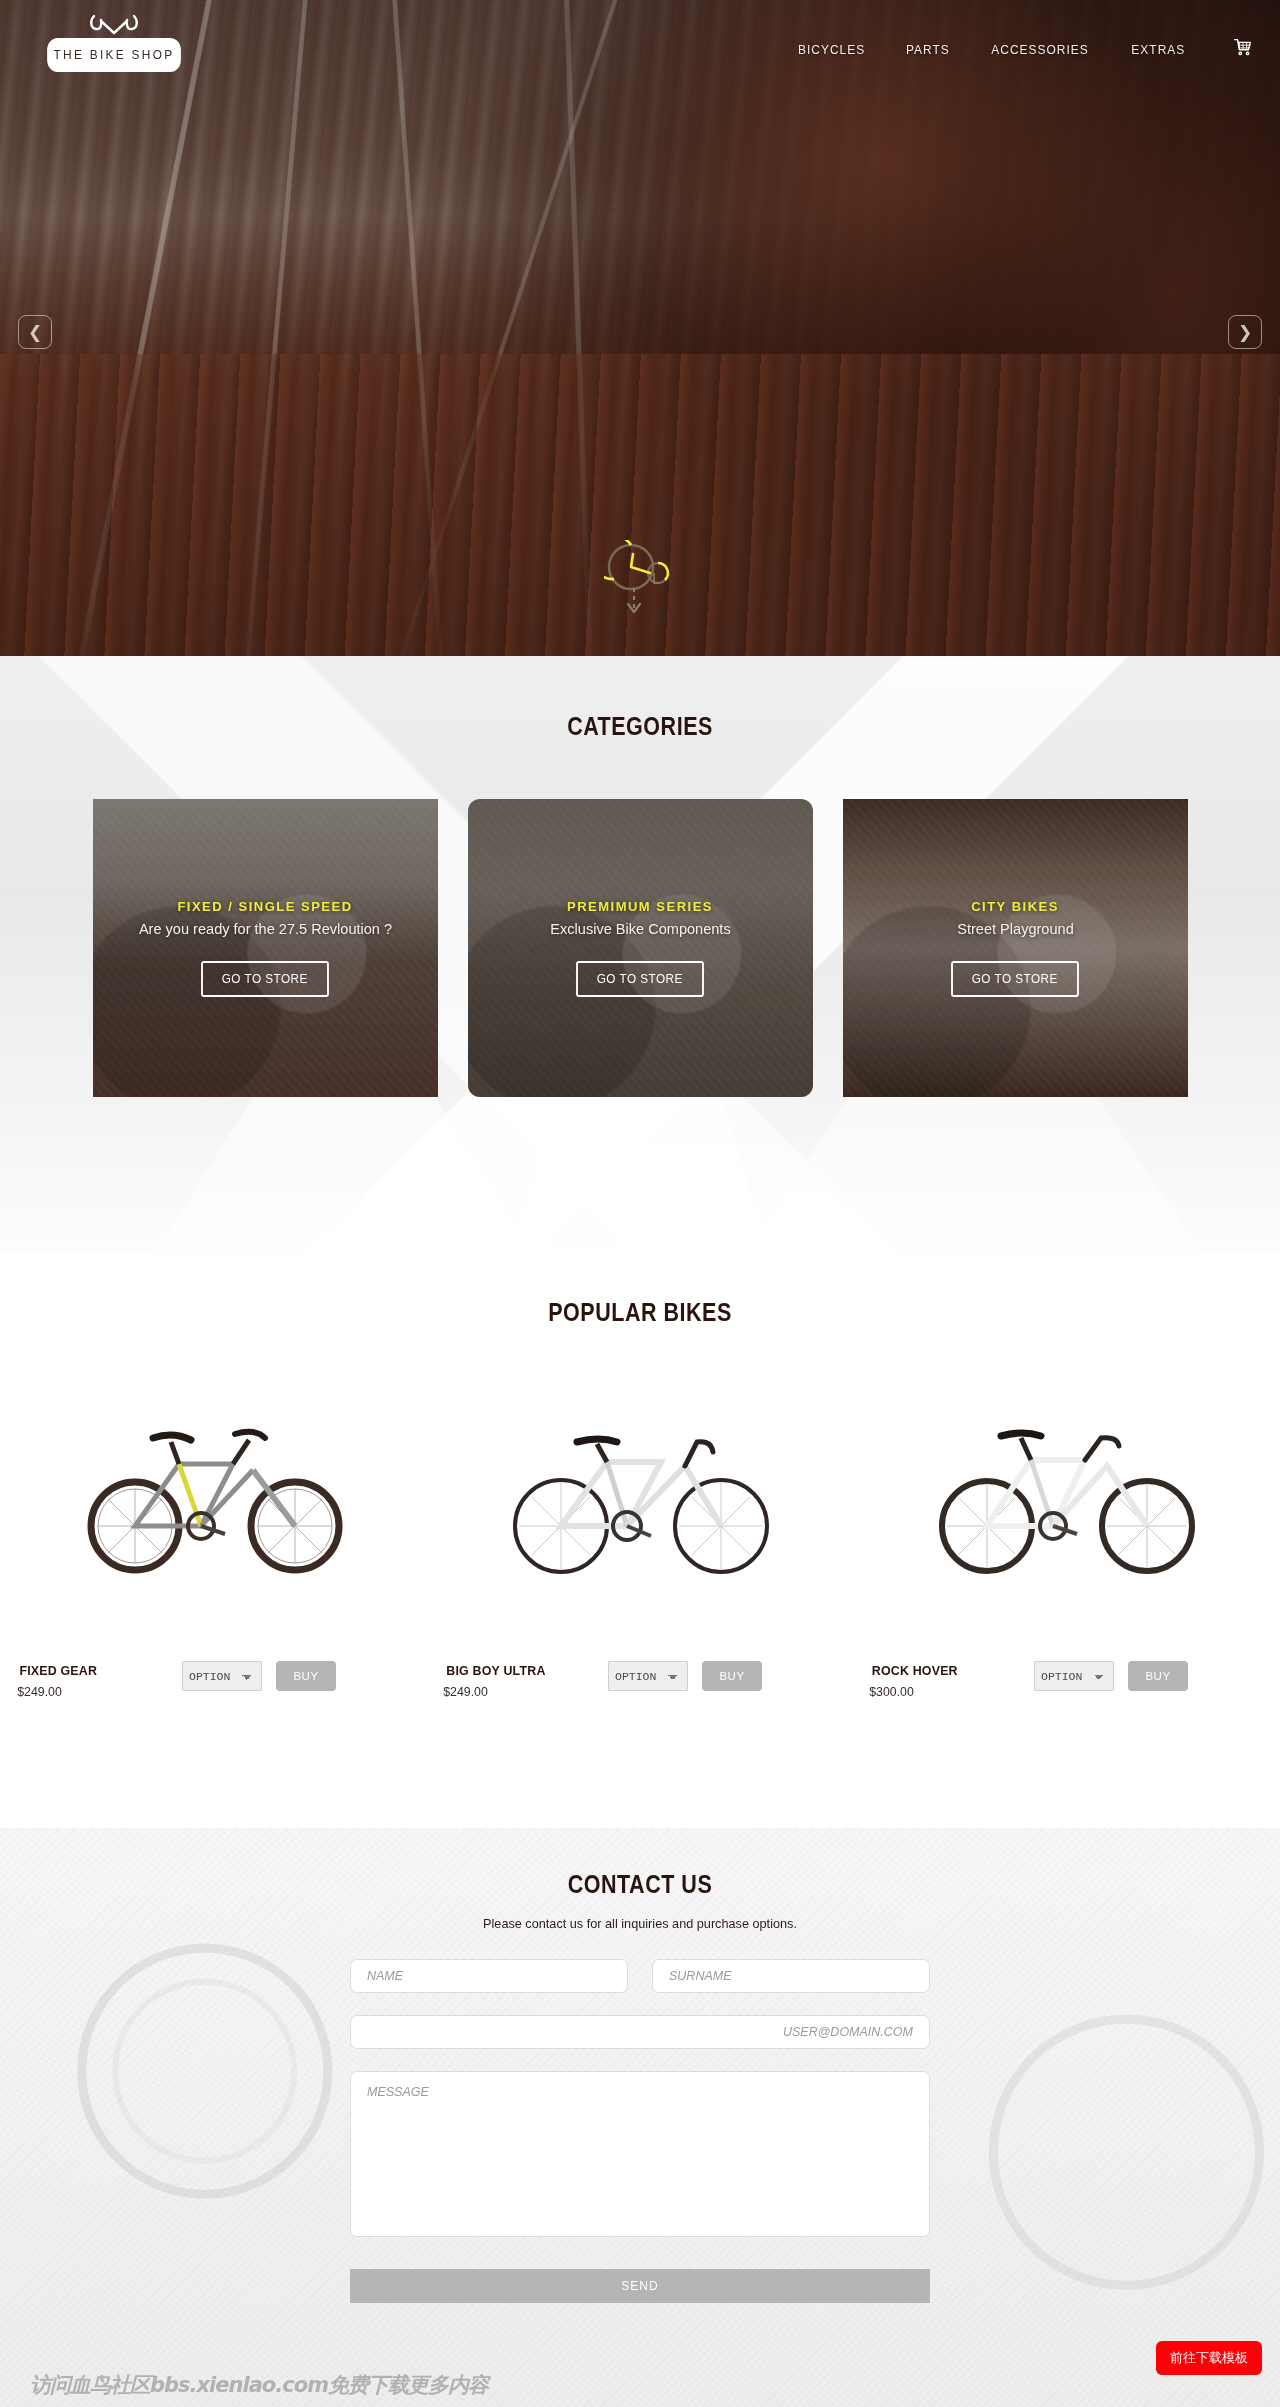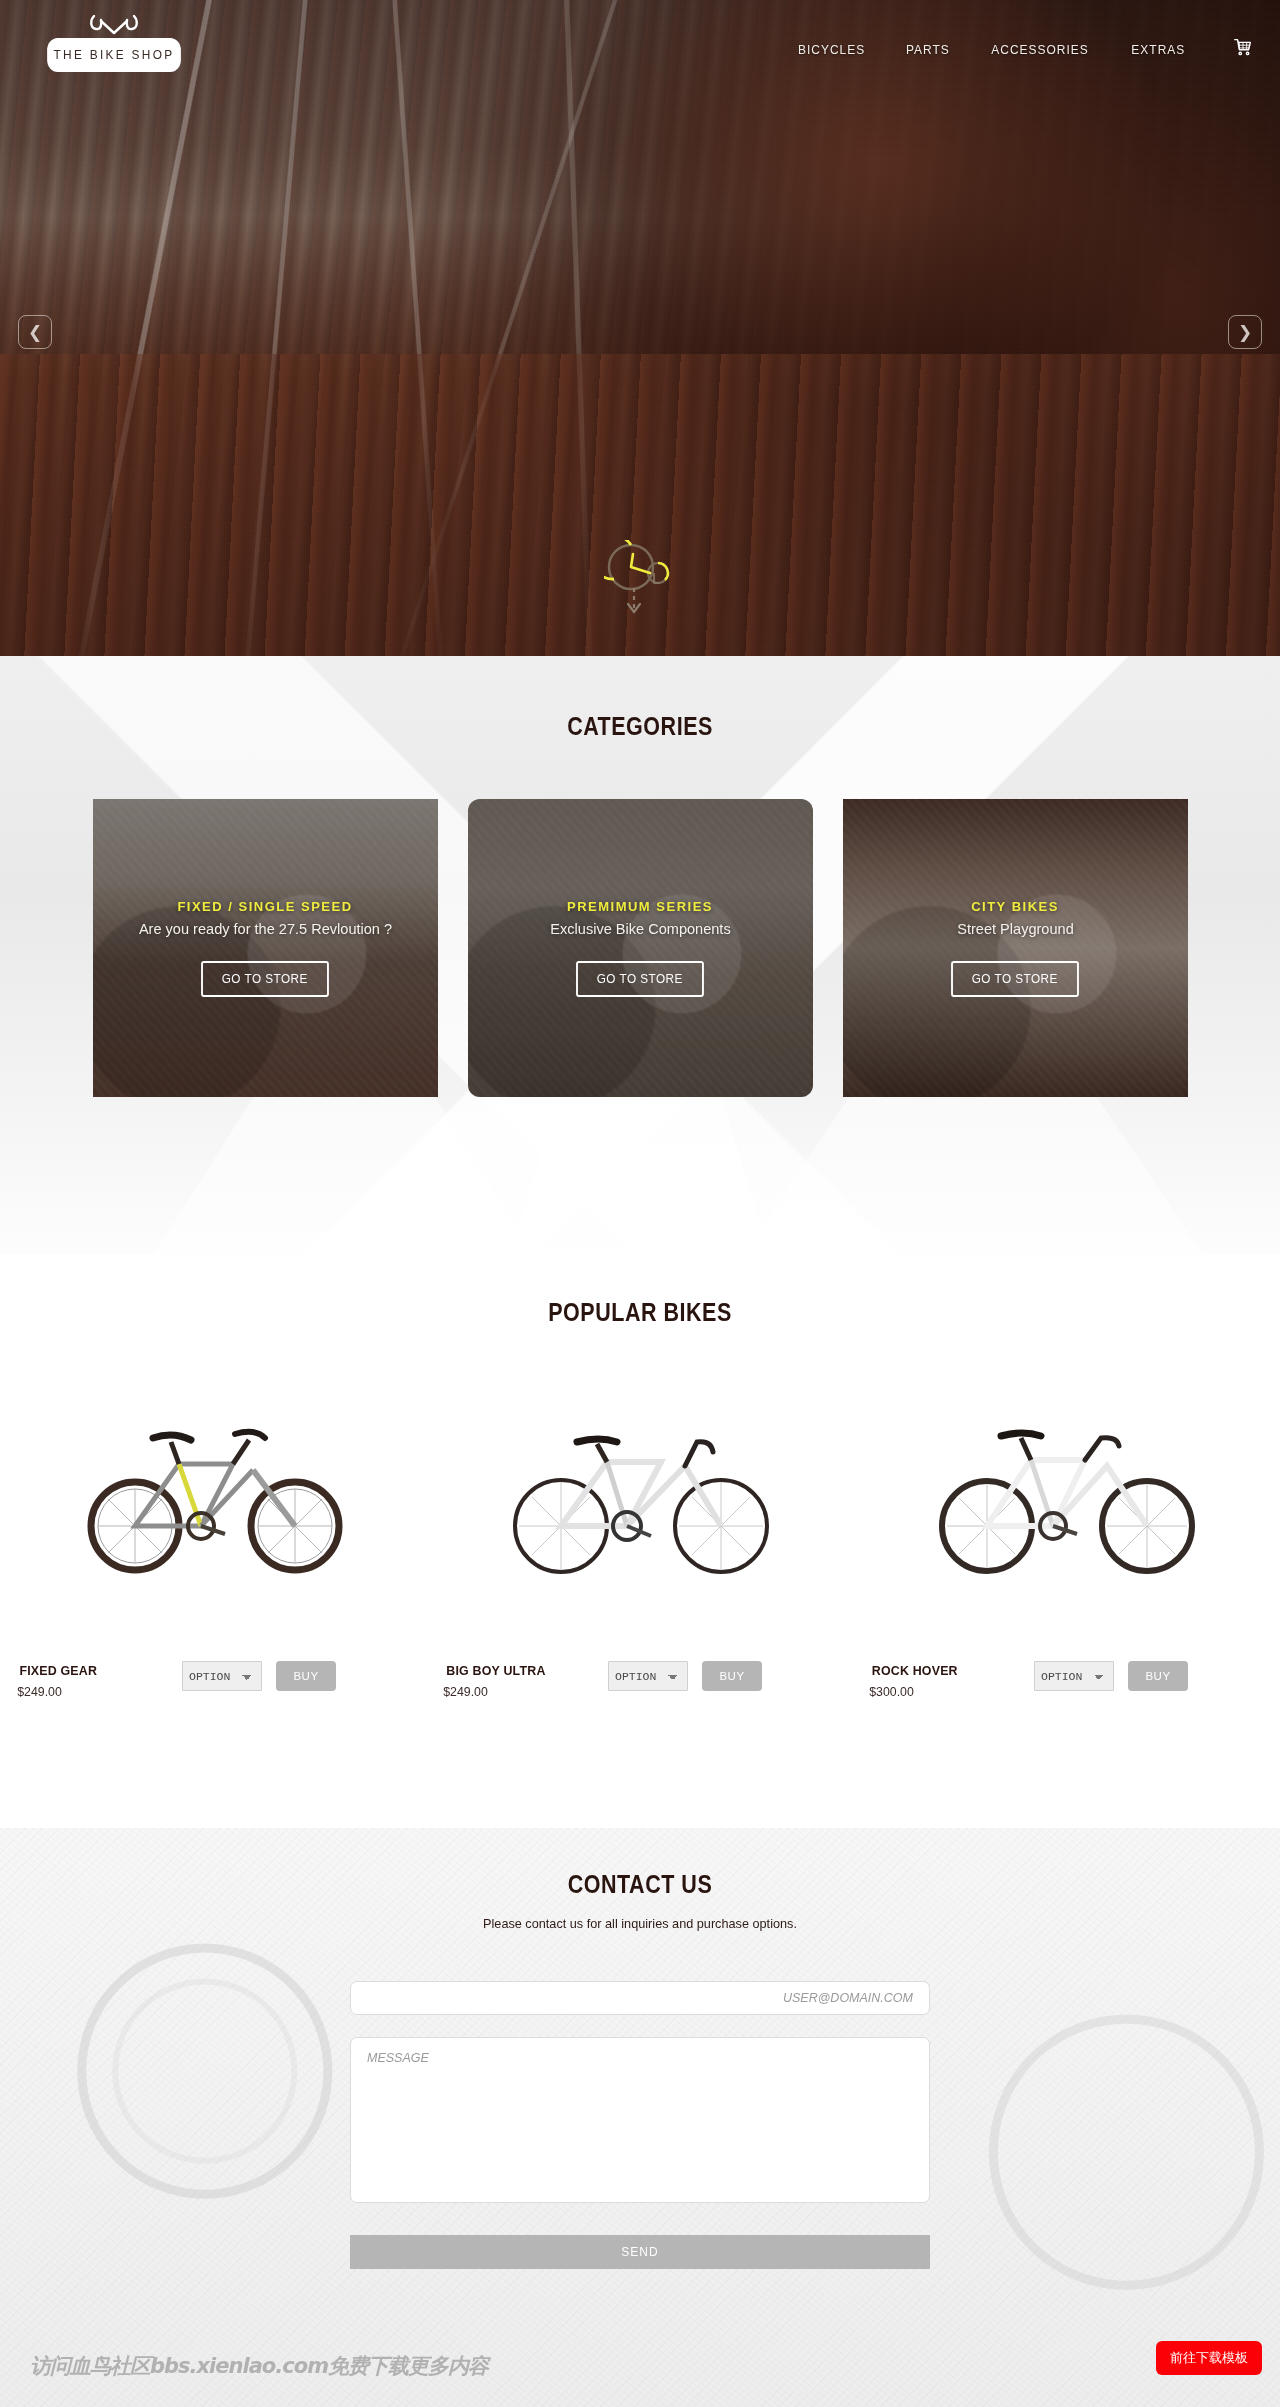--- a/index.html
+++ b/index.html
@@ -291,21 +291,21 @@
     padding: 12px 16px; resize: none; line-height: 1.4;
   }
   .send-btn {
     width: 100%; margin-top: 28px; height: 34px;
     background: #b5b5b5; border: none; color: #ffffff;
     font-size: 12px; letter-spacing: 1px; cursor: pointer;
     font-family: "Liberation Sans", sans-serif;
   }
 
   .watermark {
-    position: absolute; left: 30px; bottom: 27px; z-index: 30;
+    position: absolute; left: 30px; bottom: 8px; z-index: 30;
     font-size: 21px; font-weight: bold; font-style: italic;
     color: rgba(130,130,130,0.55);
     letter-spacing: -1px;
     font-family: "DejaVu Sans", sans-serif;
   }
   .dl-btn {
     position: absolute; right: 18px; bottom: 32px; z-index: 40;
     background: #fb0007; color: #ffffff; border: none;
     border-radius: 6px; padding: 8px 14px;
     font-size: 13px; cursor: pointer;
@@ -520,20 +520,24 @@
 </section>
 
 <section class="contact">
   <div class="contact-ghost"></div>
   <div class="contact-ghost2"></div>
 
   <div class="sec-title">CONTACT US</div>
   <div class="contact-sub">Please contact us for all inquiries and purchase options.</div>
 
   <form class="form">
+    <div class="form-row">
+      <input class="fld half" placeholder="NAME" style="">
+      <input class="fld half" placeholder="SURNAME" style="">
+    </div>
     <input class="fld full" placeholder="USER@DOMAIN.COM" style="">
     <textarea class="fld area" placeholder="MESSAGE" style=""></textarea>
     <button class="send-btn">SEND</button>
   </form>
 </section>
 
 <div class="watermark">访问血鸟社区bbs.xienlao.com免费下载更多内容</div>
 <button class="dl-btn">前往下载模板</button>
 
 </body></html>

